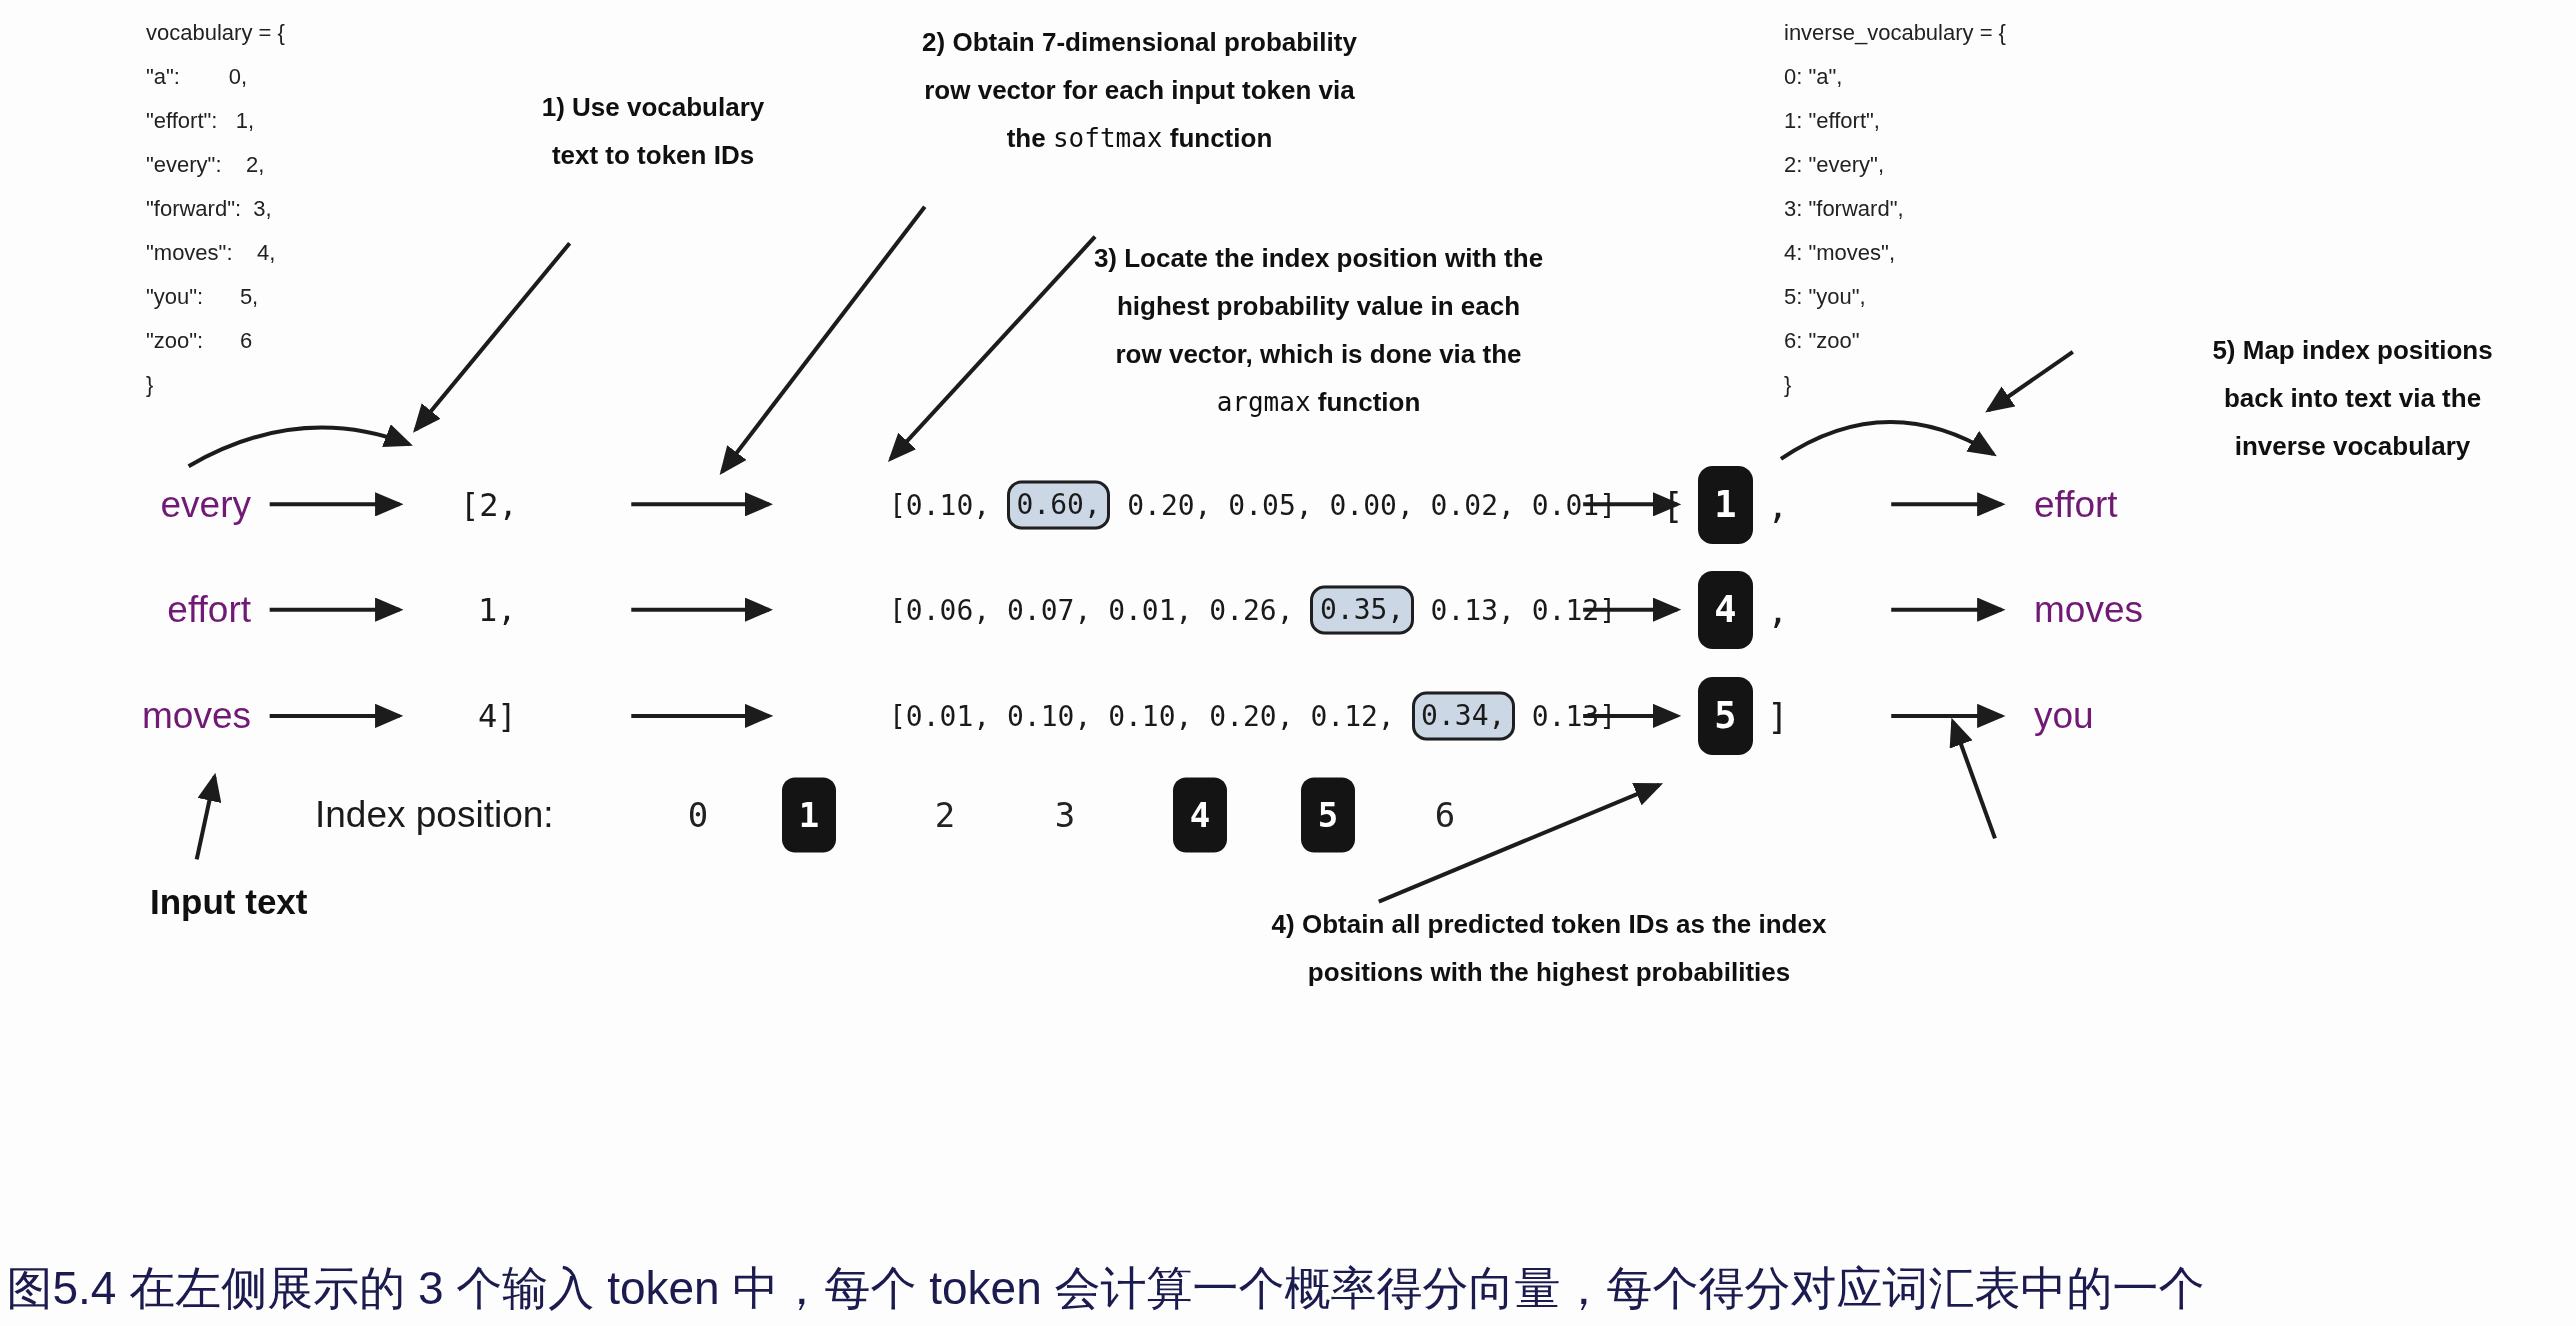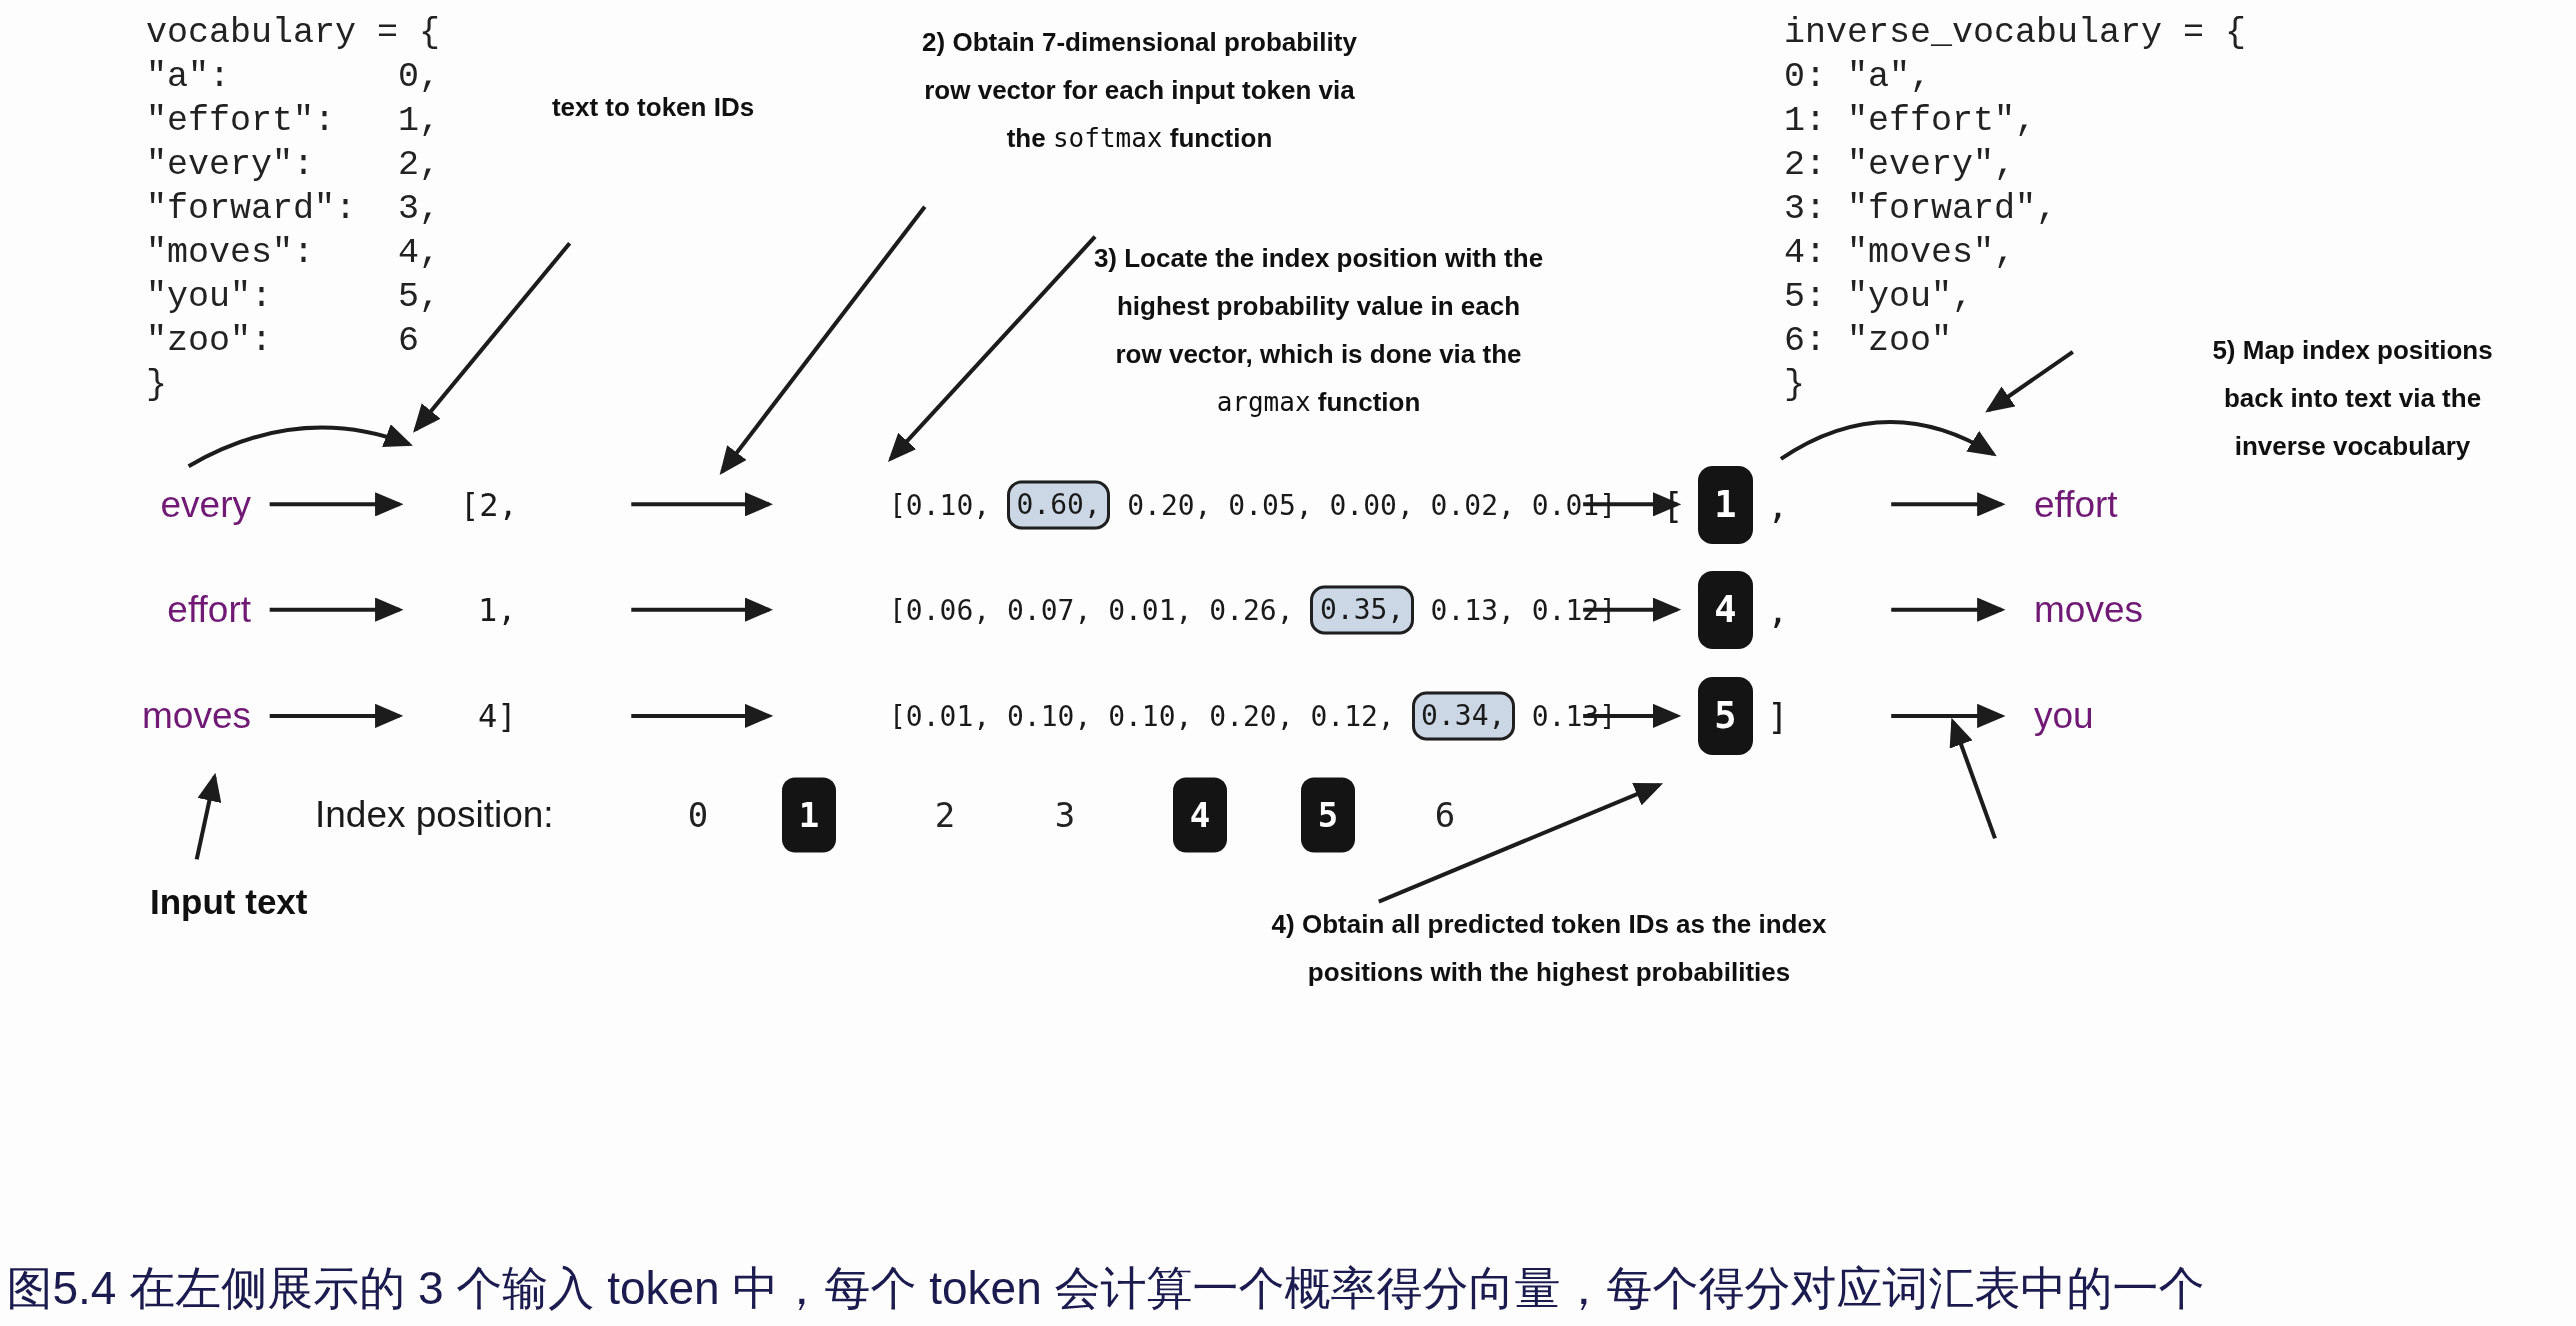--- a/index.html
+++ b/index.html
@@ -1,20 +1,20 @@
 <!DOCTYPE html>
 <html style="font-size:13px"><head>
 <meta charset="utf-8">
 <style>
   html,body{margin:0;padding:0;background:#fdfdfd;}
   #canvas{position:relative;width:2576px;height:1327px;background:#fdfdfd;overflow:hidden;
           font-family:"Liberation Sans",sans-serif;color:#1a1a1a;}
   #arrows{position:absolute;left:0;top:0;z-index:1;pointer-events:none;}
   .abs{position:absolute;z-index:2;}
-  .codeblock{font-family:Liberation Mono, monospace;font-size:35px;
+  .codeblock{font-family:Liberation Sans, sans-serif;font-size:22px;
              line-height:44px;color:#222;white-space:pre;margin:0;}
   .ann{font-weight:bold;font-size:26px;line-height:48px;text-align:center;color:#101010;}
   .ann .mono{font-weight:normal;}
   .mono{font-family:"DejaVu Sans Mono","Liberation Mono",monospace;}
   .row{position:absolute;left:0;right:0;height:78px;z-index:2;}
   .row > span{position:absolute;top:50%;transform:translateY(-50%);}
   .word{font-size:37px;color:#701a75;}
   .input-word{left:89px;width:162px;text-align:right;}
   .token-id{left:460px;font-family:"DejaVu Sans Mono","Liberation Mono",monospace;
             font-size:32px;white-space:pre;}
@@ -92,20 +92,21 @@
 0: "a",
 1: "effort",
 2: "every",
 3: "forward",
 4: "moves",
 5: "you",
 6: "zoo"
 }</pre>
 
   <div class="abs ann" style="left:499px;top:83px;width:308px;">
+    <div>1) Use vocabulary</div>
     <div>text to token IDs</div>
   </div>
 
   <div class="abs ann" style="left:823px;top:18px;width:633px;">
     <div>2) Obtain 7-dimensional probability</div>
     <div>row vector for each input token via</div>
     <div><span>the </span><span class="mono">softmax</span><span> function</span></div>
   </div>
 
   <div class="abs ann" style="left:1002px;top:234px;width:633px;">

